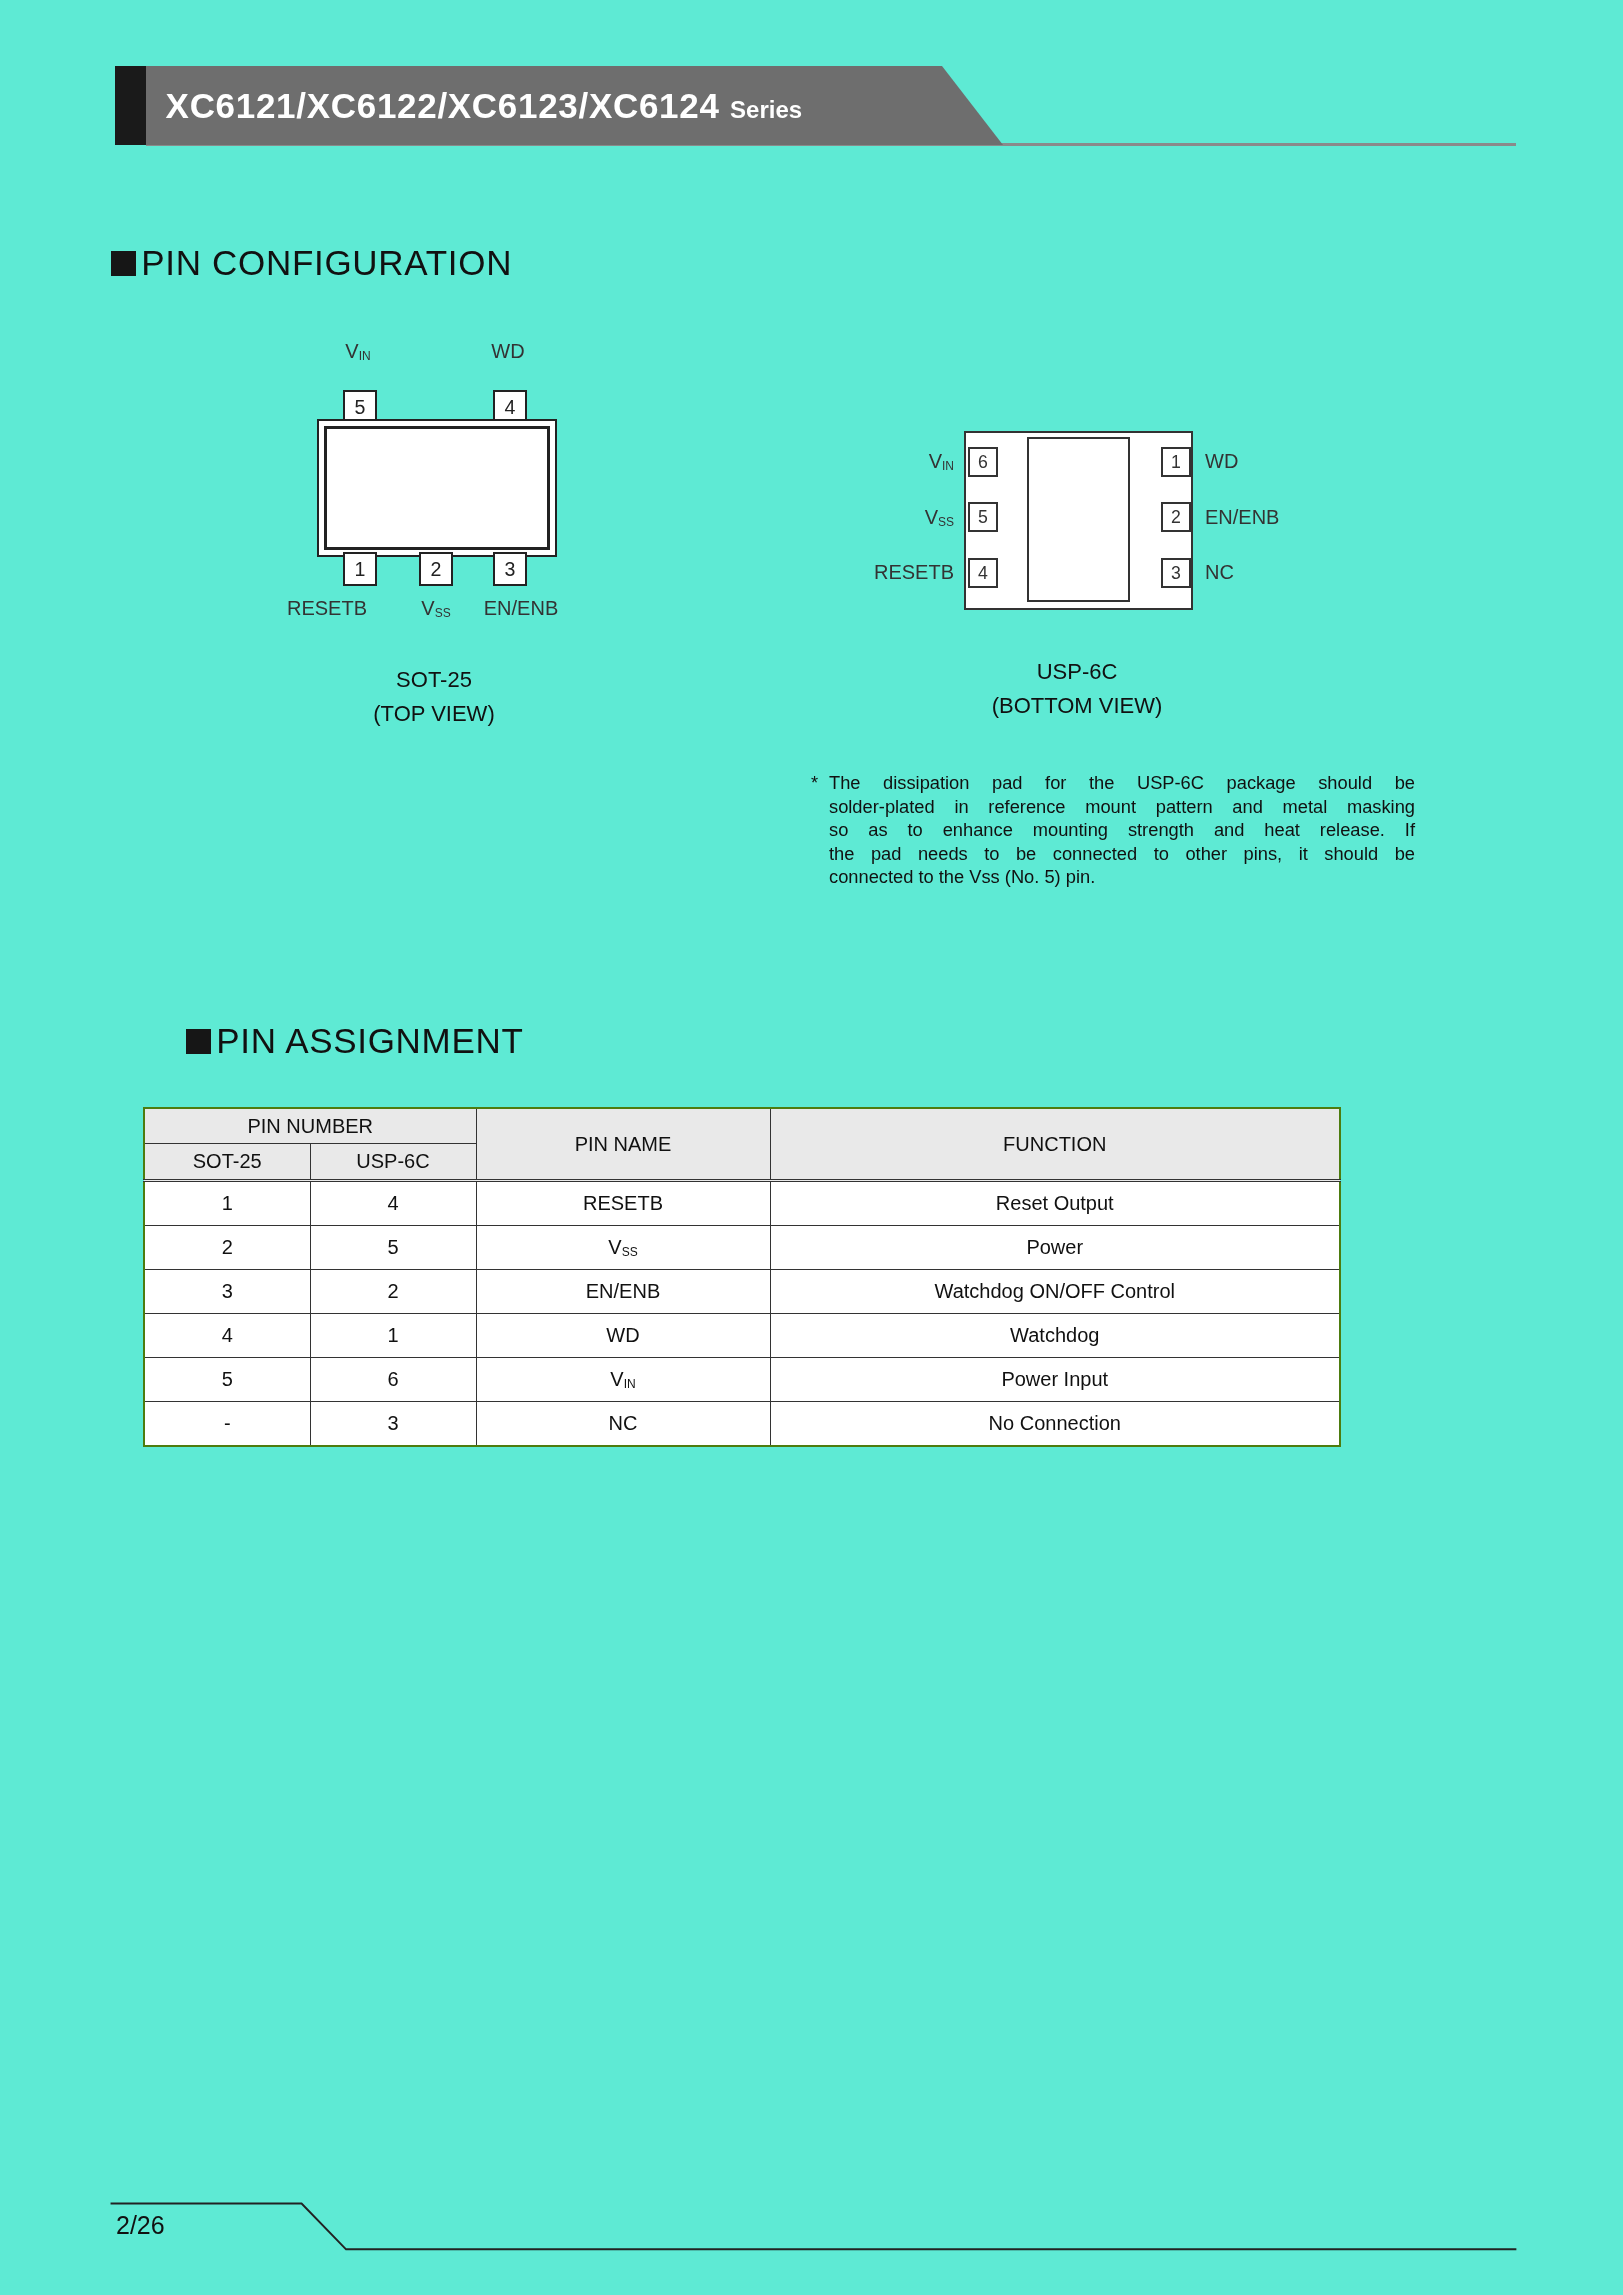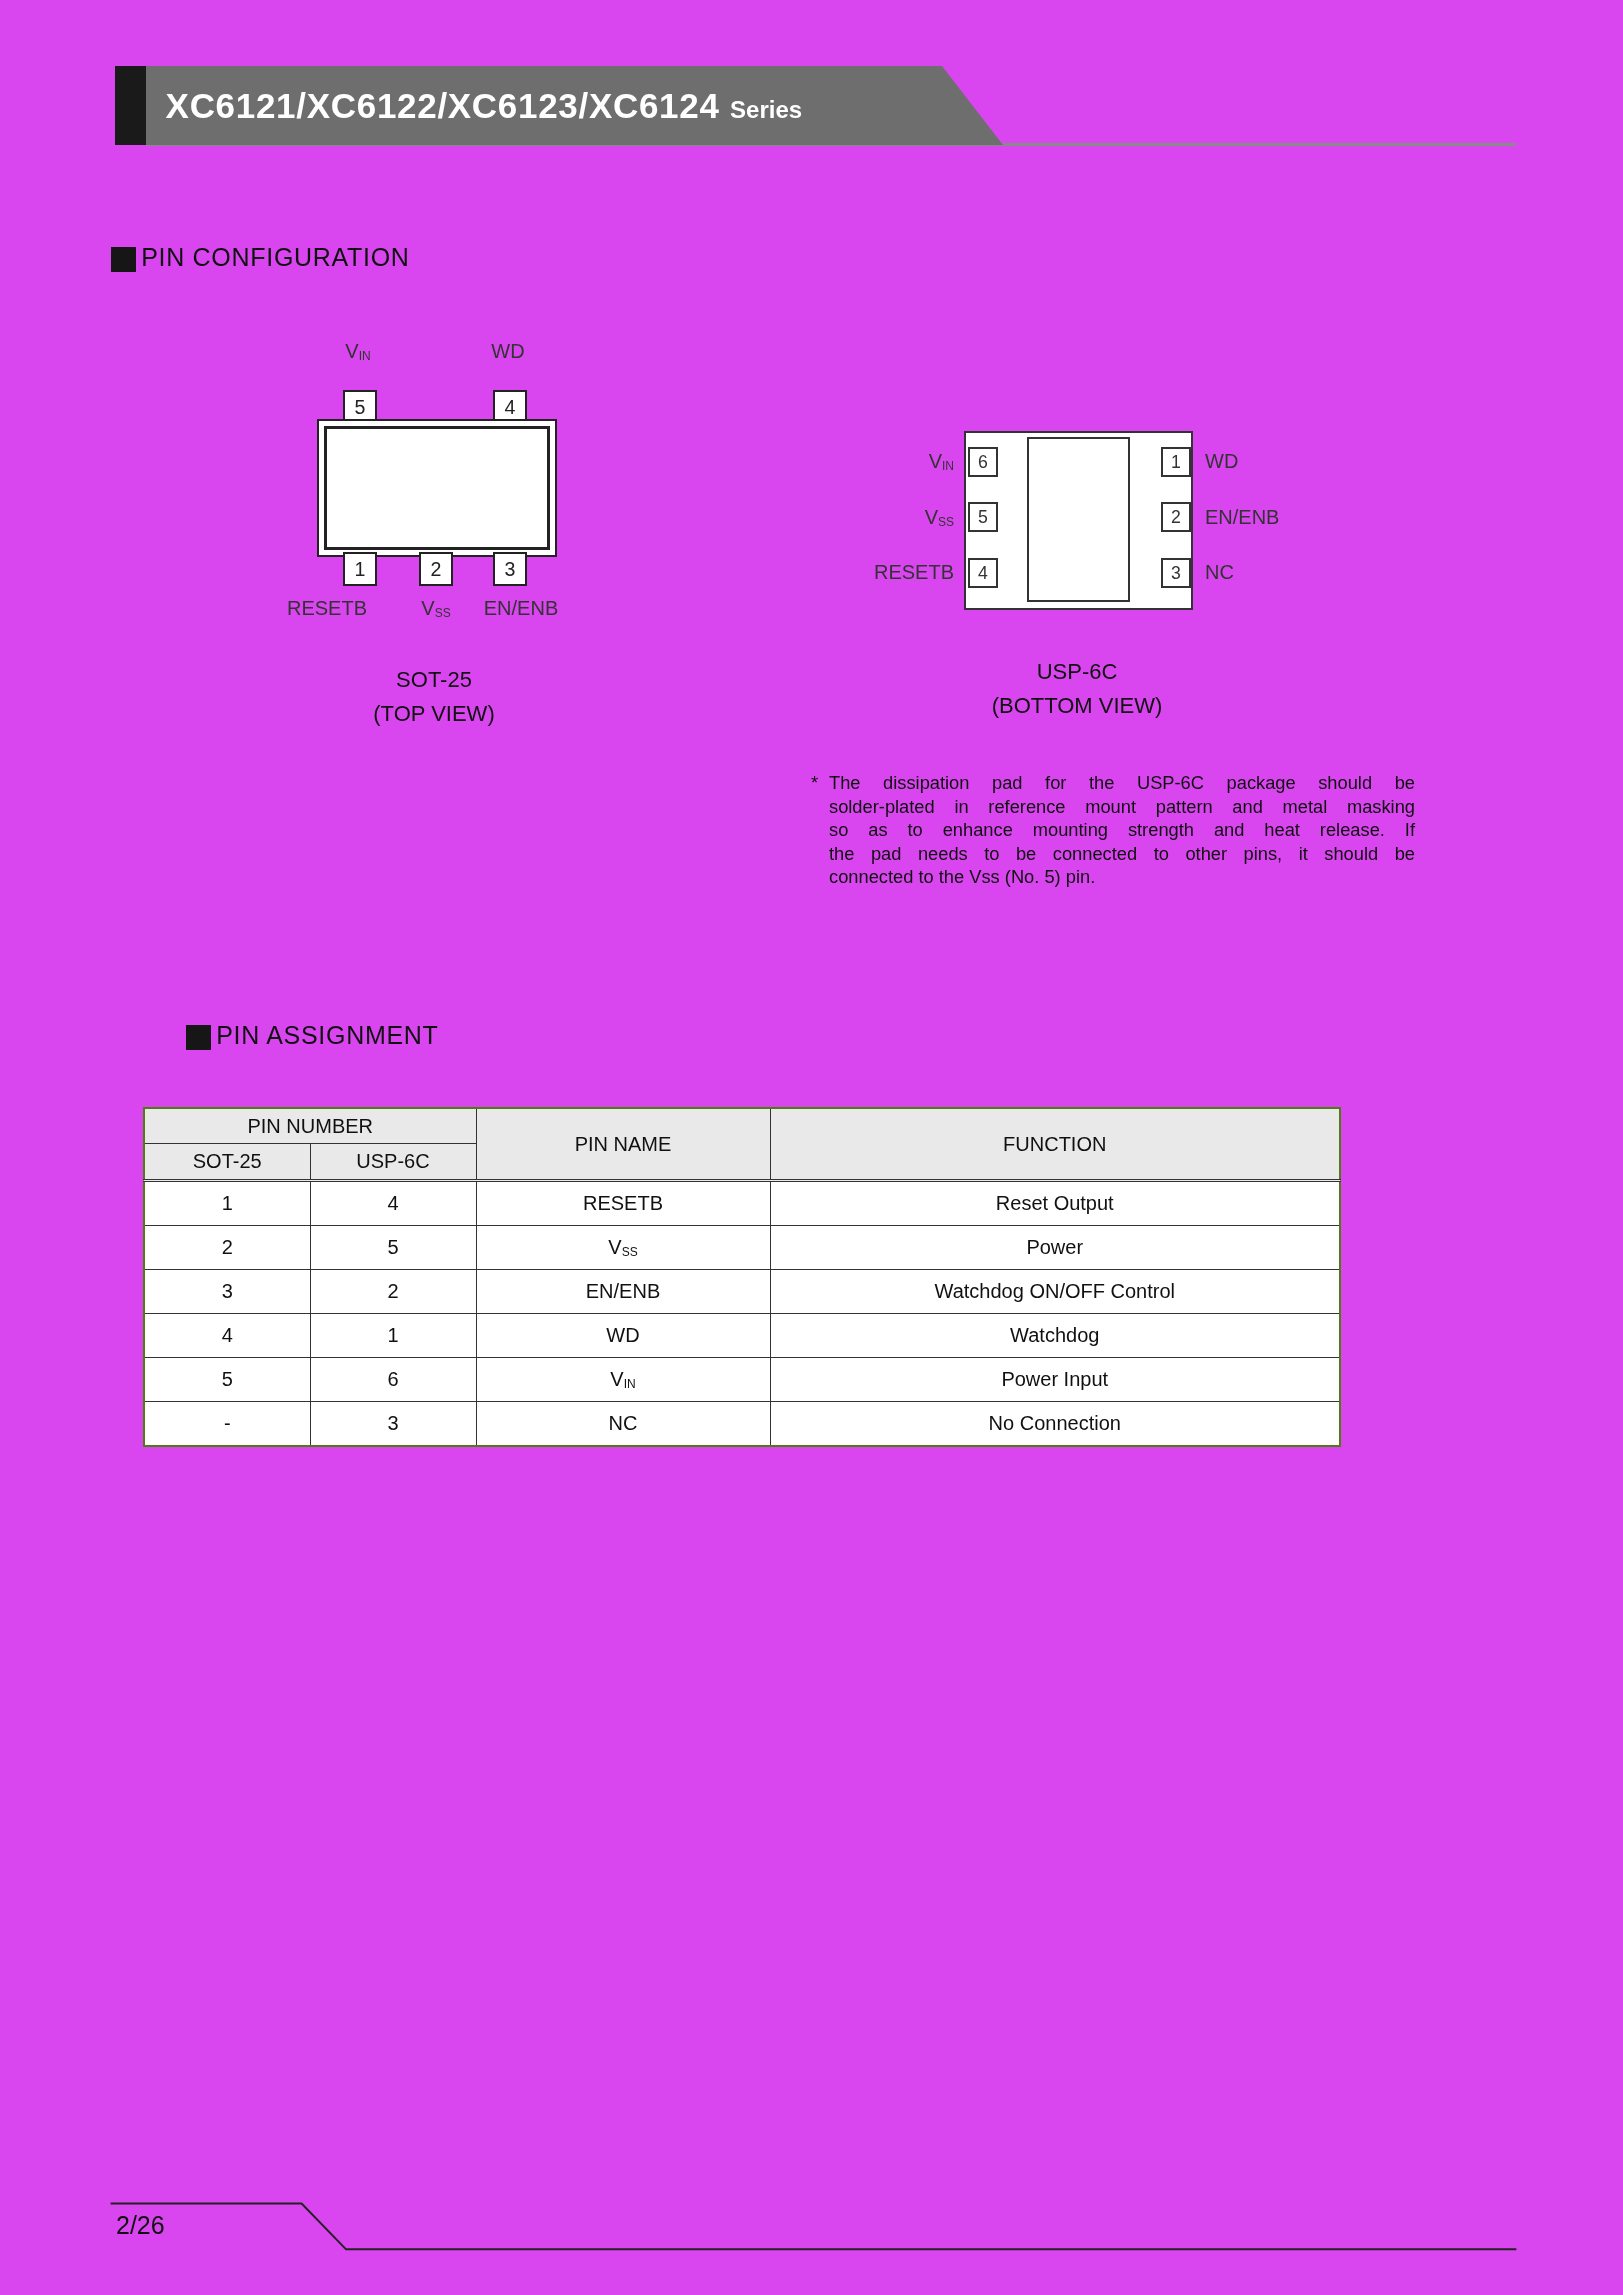--- a/index.html
+++ b/index.html
@@ -1,20 +1,20 @@
 <!DOCTYPE html>
 <html style="font-size:10.5px"><head>
 <meta charset="utf-8">
 <style>
   html, body { margin: 0; padding: 0; background: #ffffff; }
   .page {
     position: relative;
     width: 1623px;
     height: 2295px;
-    background: #d946ef;
+    background: #5eead4;
     font-family: "Liberation Sans", sans-serif;
     color: #111111;
     overflow: hidden;
   }
   .layer { position: absolute; inset: 0; }
 
   
   .banner-line {
     position: absolute; left: 146px; top: 143px;
     width: 1370px; height: 2.6px; background: #8a8a8a;
@@ -29,22 +29,22 @@
     background: #6e6e6e;
     clip-path: polygon(0 0, calc(100% - 61px) 0, 100% 100%, 0 100%);
     display: flex; align-items: center;
   }
   .banner-inner { padding-left: 19.6px; white-space: nowrap; }
   .banner-title { color: #ffffff; font-weight: 700; font-size: 35px; letter-spacing: 0.7px; }
   .banner-suffix { color: #ffffff; font-weight: 700; font-size: 24px; margin-left: 10.5px; }
 
   
   .section-heading {
-    position: absolute; display: flex; align-items: flex-end;
-    font-size: 25px; letter-spacing: 0.7px; color: #111;
+    position: absolute; display: flex; align-items: center;
+    font-size: 35px; letter-spacing: 0.7px; color: #111;
   }
   .sq { width: 25px; height: 25px; background: #161616; margin-right: 5.2px; flex: 0 0 auto; }
 
   
   .pinbox {
     position: absolute; width: 30px; height: 30px;
     border: 2px solid #222; background: #fff;
     display: flex; align-items: center; justify-content: center;
     font-size: 19.6px; color: #222;
   }

